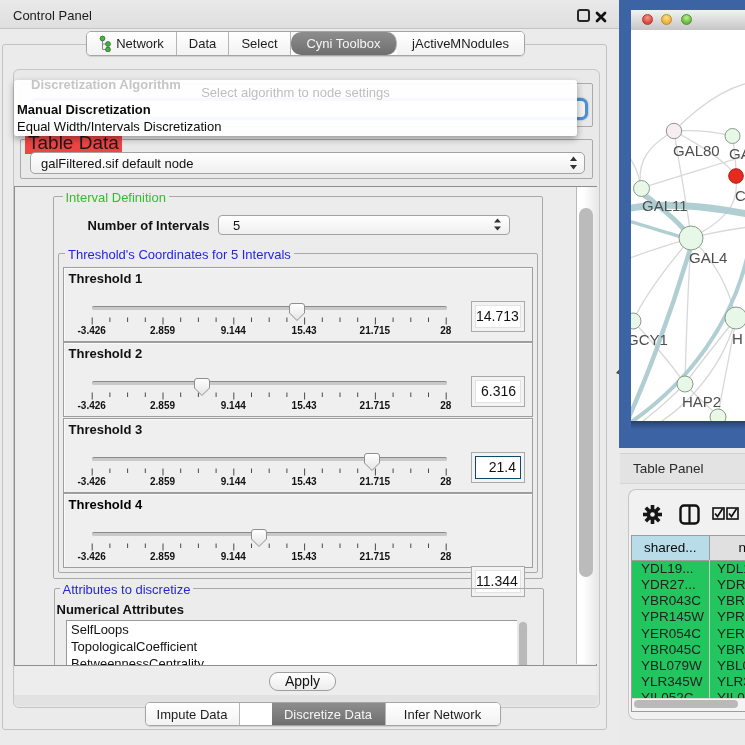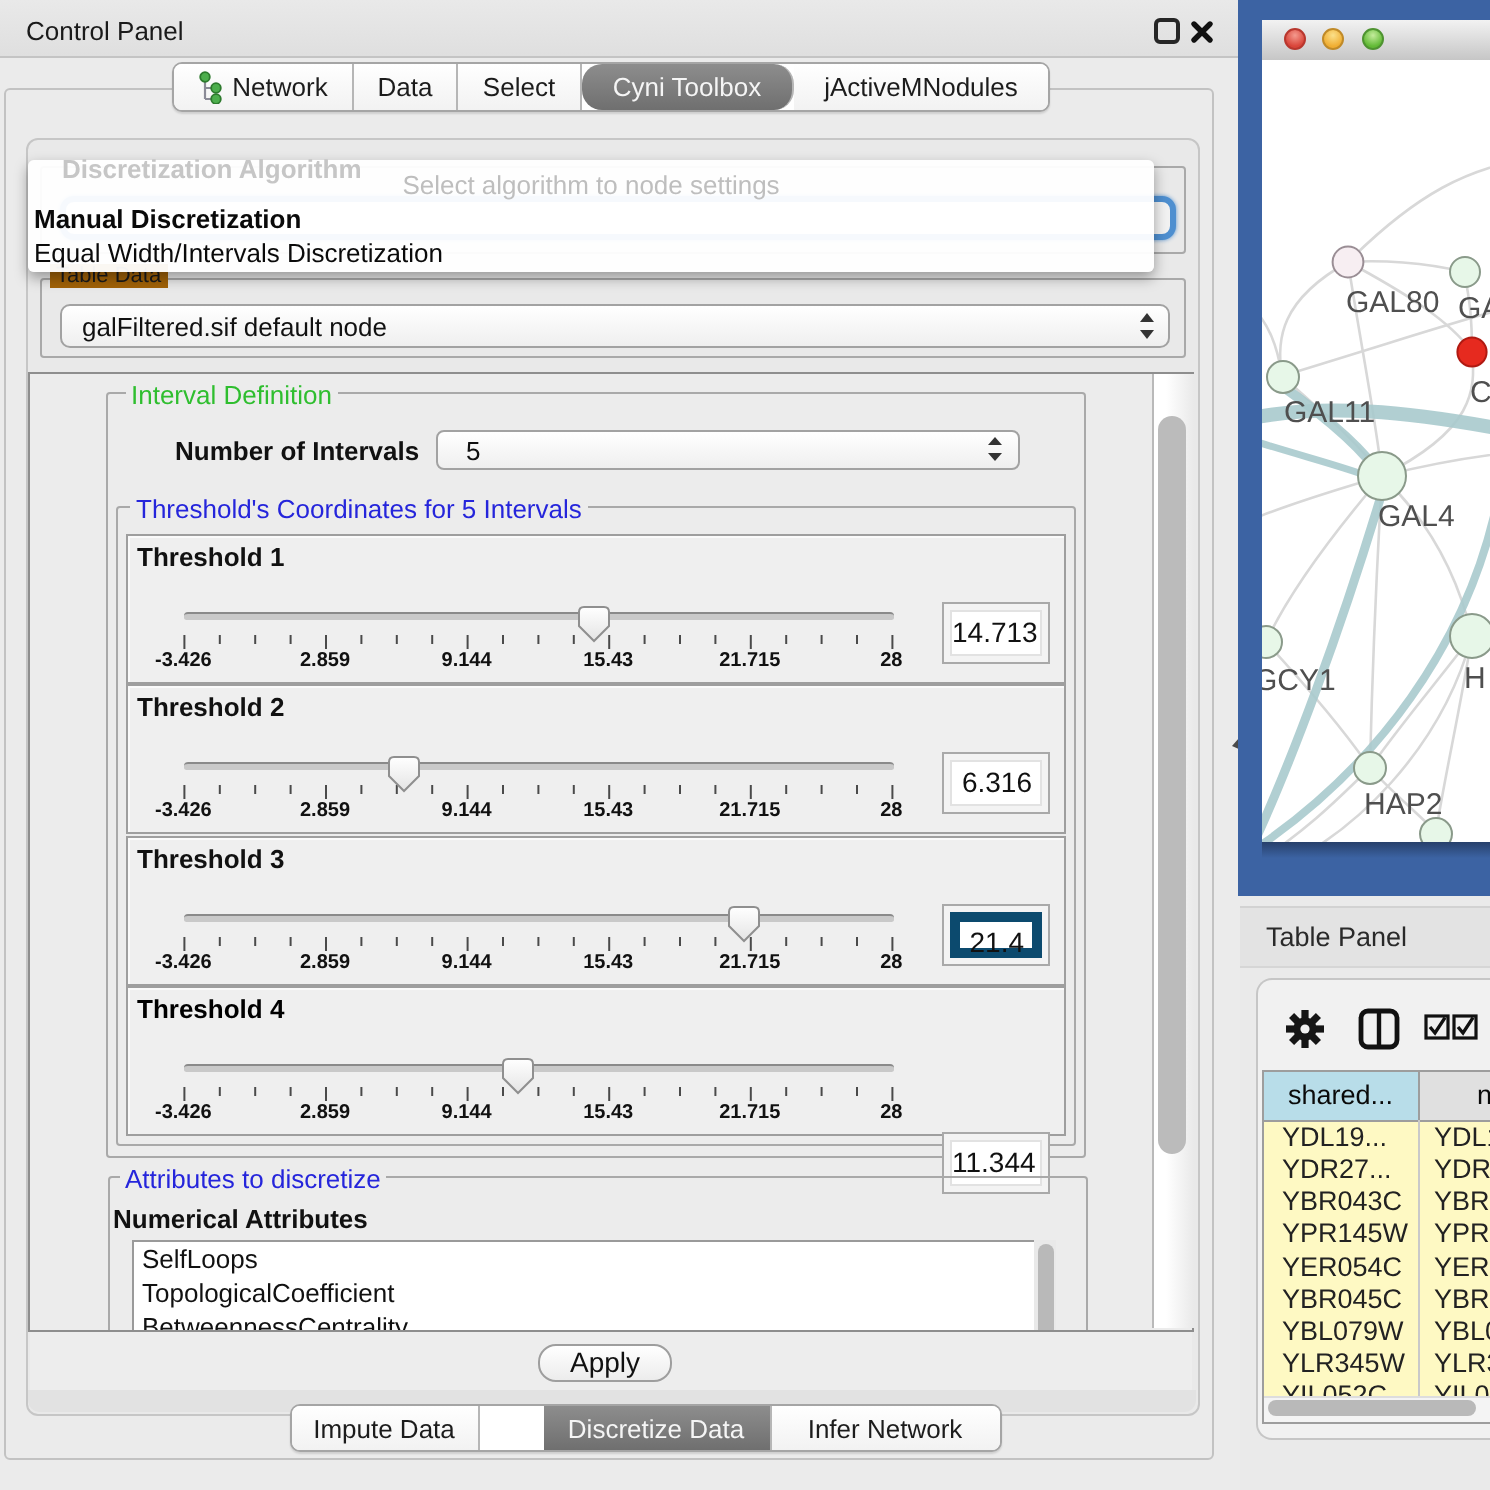--- a/index.html
+++ b/index.html
@@ -32,21 +32,21 @@
       </svg>Network</div>
     <div style="width:51px;">Data</div>
     <div style="width:61px;">Select</div>
     <div class="sel" style="width:105px;border-radius:10px;">Cyni Toolbox</div>
     <div style="width:127px;">jActiveMNodules</div>
   </div>
 <div class="ab grp" style="left:20px;top:83px;width:571px;height:42px;"></div>
 <div class="ab" style="left:28px;top:77px;font-size:13px;font-weight:bold;color:#C6C6C6;padding:0 3px;z-index:11;">Discretization Algorithm</div>
 <div class="ab" style="left:30px;top:97.5px;width:552px;height:16px;border:3px solid #4E8FD0;border-radius:7px;background:#F2F2F2;box-shadow:0 0 2px #5693D0;"></div>
 <div class="ab grp" style="left:20px;top:139px;width:571px;height:38px;"></div>
-<div class="ab" style="left:25px;top:132px;font-size:11px;color:#1a1a1a;background:#a16207;padding:0 3px;">Table Data</div>
+<div class="ab" style="left:25px;top:132px;font-size:19px;color:#1a1a1a;background:#ef4444;padding:0 3px;">Table Data</div>
 <div class="ab" style="left:30px;top:152px;width:553px;height:20px;border:1px solid #A2A2A2;border-radius:5px;background:linear-gradient(#FFFFFF,#EFEFEF);">
     <div class="ab" style="left:10px;top:3px;font-size:13px;color:#111;">galFiltered.sif default node</div>
     <svg class="ab" style="right:6px;top:3px;" width="9" height="14">
       <path d="M4.5 0.5 L8 5 L1 5 Z" fill="#333"></path>
       <path d="M4.5 13.5 L8 9 L1 9 Z" fill="#333"></path>
     </svg>
   </div>
 <div class="ab" style="left:14px;top:186px;width:581px;height:478px;border:1px solid #8E8E8E;background:#ECECEC;"></div>
 <div class="ab" style="left:576px;top:187px;width:20px;height:477px;background:linear-gradient(to right,#FFFFFF 30%,#E9E9E9);border-left:1px solid #B9B9B9;"></div>
 <div class="ab" style="left:579px;top:208px;width:14px;height:369px;background:#BBBBBB;border-radius:7px;"></div>
@@ -188,21 +188,21 @@
 <svg class="ab" style="left:299.7px;top:33.5px;" width="18" height="20">
         <defs>
           <linearGradient id="th2" x1="0" y1="0" x2="0" y2="1">
             <stop offset="0" stop-color="#FFFFFF"></stop>
             <stop offset="1" stop-color="#E4E4E4"></stop>
           </linearGradient>
         </defs>
         <path d="M1.5 4 Q1.5 1.5 4 1.5 L14 1.5 Q16.5 1.5 16.5 4 L16.5 11 L9 18.5 L1.5 11 Z" fill="url(#th2)" stroke="#8F8F8F" stroke-width="1"></path>
       </svg>
 <div class="ab" style="left:407.5px;top:33px;width:52px;height:29px;border:1px solid #A9A9A9;background:#F3F3F3;">
-        <div class="ab" style="left:3px;top:3px;right:3px;bottom:3px;background:#FFF;border:5px solid #0c4a6e;font-size:14px;color:#111;text-align:right;line-height:21px;padding-right:4px;">21.4</div>
+        <div class="ab" style="left:3px;top:3px;right:3px;bottom:3px;background:#FFF;border:1px solid #0c4a6e;font-size:14px;color:#111;text-align:right;line-height:21px;padding-right:4px;">21.4</div>
       </div>
 </div>
 <div class="ab" style="left:47.5px;top:306.2px;width:468px;height:73px;border:1px solid #9E9E9E;background:#EFEFEF;box-shadow:inset 1px 1px 0 #FAFAFA;">
 <div class="ab" style="left:5px;top:3px;font-size:13px;font-weight:bold;color:#000000;">Threshold 4</div>
 <div class="ab" style="left:28.0px;top:38px;width:355.5px;height:3px;background:#C9C9C9;border-top:1px solid #8A8A8A;border-bottom:1px solid #EFEFEF;border-radius:2px;"></div>
 <svg class="ab" style="left:0;top:49px;" width="420" height="9">
         <line x1="28.2" y1="0.5" x2="28.2" y2="7.5" stroke="#4A4A4A" stroke-width="1"></line>
         <line x1="45.9" y1="0.5" x2="45.9" y2="5.0" stroke="#4A4A4A" stroke-width="1"></line>
         <line x1="63.6" y1="0.5" x2="63.6" y2="5.0" stroke="#4A4A4A" stroke-width="1"></line>
         <line x1="81.3" y1="0.5" x2="81.3" y2="5.0" stroke="#4A4A4A" stroke-width="1"></line>
@@ -350,21 +350,21 @@
     <line x1="10.5" y1="2" x2="10.5" y2="19" stroke="#111" stroke-width="2.2"></line>
   </svg>
 <svg class="ab" style="left:712px;top:507px;" width="13" height="13">
     <rect x="1" y="1" width="11" height="11" fill="none" stroke="#111" stroke-width="1.6"></rect>
     <path d="M3 6.5 L5.5 9.5 L10.5 1.8" fill="none" stroke="#111" stroke-width="1.7"></path>
   </svg>
 <svg class="ab" style="left:726px;top:507px;" width="13" height="13">
     <rect x="1" y="1" width="11" height="11" fill="none" stroke="#111" stroke-width="1.6"></rect>
     <path d="M3 6.5 L5.5 9.5 L10.5 1.8" fill="none" stroke="#111" stroke-width="1.7"></path>
   </svg>
-<div class="ab" style="left:631px;top:535px;width:114px;height:175px;background:#fef9c3;border:1px solid #9D9D9D;border-right:none;overflow:hidden;">
+<div class="ab" style="left:631px;top:535px;width:114px;height:175px;background:#22c55e;border:1px solid #9D9D9D;border-right:none;overflow:hidden;">
 <div class="ab" style="left:0;top:0;width:76.5px;height:24px;background:#B8DDE9;border-right:1px solid #9D9D9D;border-bottom:1px solid #9D9D9D;text-align:center;font-size:13.5px;color:#0a0a0a;line-height:24px;">shared...</div>
 <div class="ab" style="left:77.5px;top:0;width:40px;height:24px;background:#E0E0E0;border-bottom:1px solid #9D9D9D;font-size:13.5px;color:#0a0a0a;line-height:24px;padding-left:29px;">na</div>
 <div class="ab" style="left:9px;top:25.0px;font-size:13.5px;color:#222;">YDL19...</div>
 <div class="ab" style="left:85px;top:25.0px;font-size:13.5px;color:#222;white-space:nowrap;">YDL194W</div>
 <div class="ab" style="left:9px;top:41.1px;font-size:13.5px;color:#222;">YDR27...</div>
 <div class="ab" style="left:85px;top:41.1px;font-size:13.5px;color:#222;white-space:nowrap;">YDR277C</div>
 <div class="ab" style="left:9px;top:57.2px;font-size:13.5px;color:#222;">YBR043C</div>
 <div class="ab" style="left:85px;top:57.2px;font-size:13.5px;color:#222;white-space:nowrap;">YBR043C</div>
 <div class="ab" style="left:9px;top:73.4px;font-size:13.5px;color:#222;">YPR145W</div>
 <div class="ab" style="left:85px;top:73.4px;font-size:13.5px;color:#222;white-space:nowrap;">YPR145W</div>

